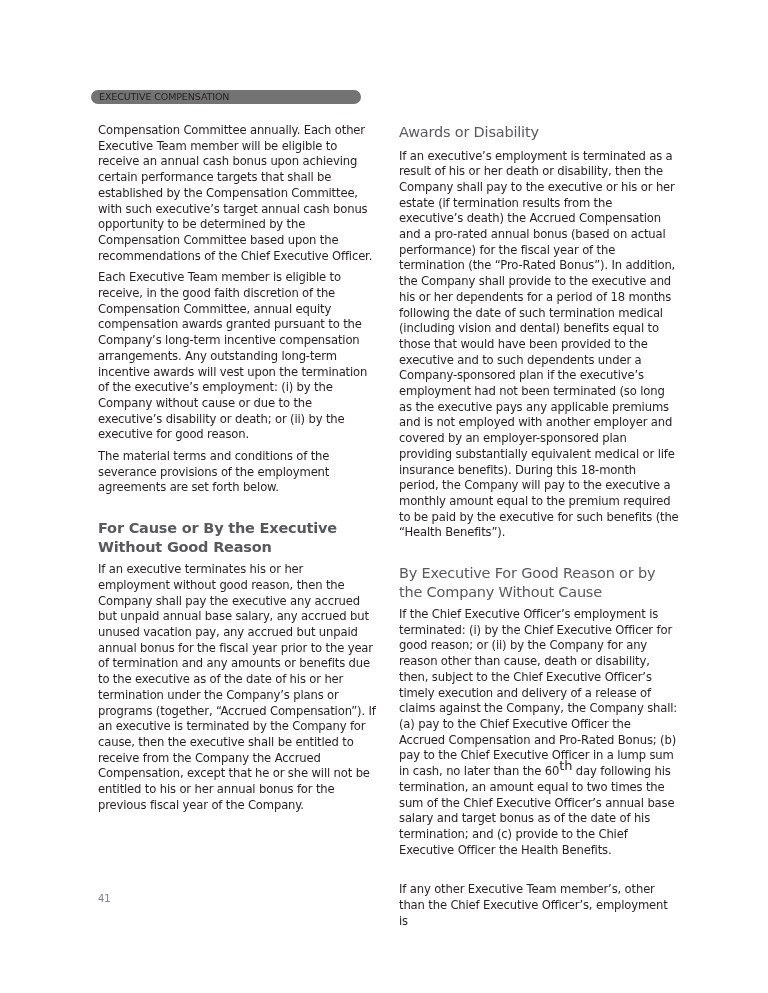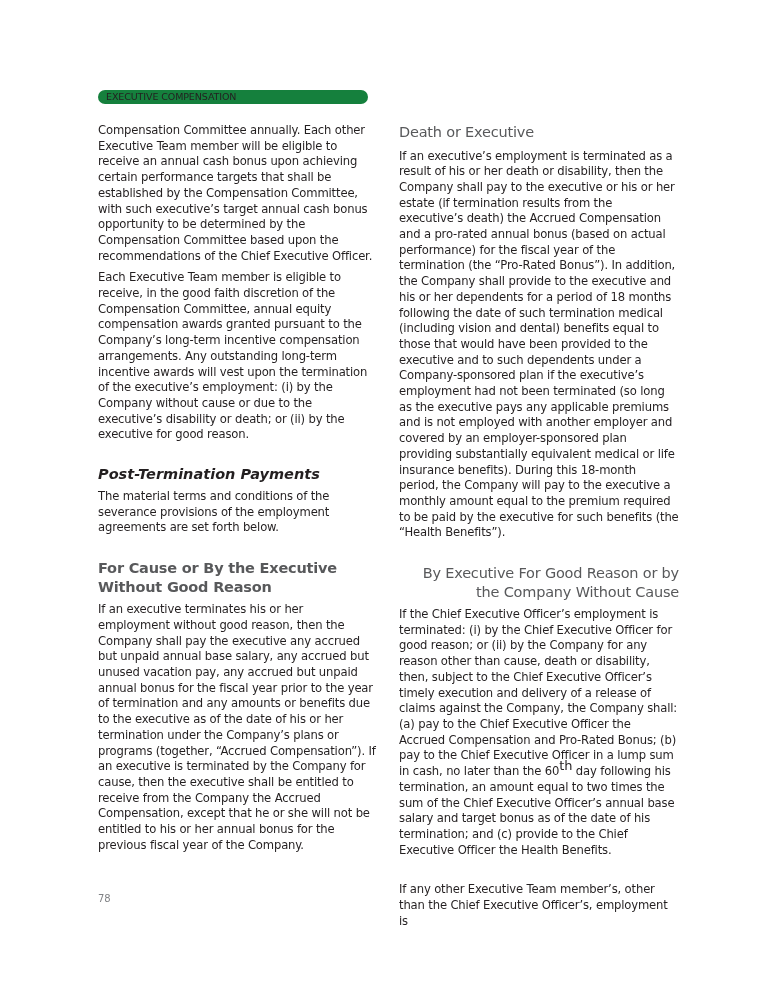--- a/index.html
+++ b/index.html
@@ -1,19 +1,19 @@
 <!DOCTYPE html>
 <html><head>
 <meta charset="utf-8">
 <style>
   html, body { margin: 0; padding: 0; background: #ffffff; }
   body { width: 768px; height: 993px; position: relative; overflow: hidden;
          font-family: "DejaVu Sans", "Liberation Sans", sans-serif; color: #231f20; }
-  .header-bar { position: absolute; left: 98px; top: 90px; width: 270px; height: 14px;
-                background: #15803d; border-radius: 7px; }
+  .header-bar { position: absolute; left: 91px; top: 90px; width: 270px; height: 14px;
+                background: #737373; border-radius: 7px; }
   .header-bar span { position: absolute; left: 8px; top: 0px; font-size: 9.5px; line-height: 14px;
                      color: #231f20; letter-spacing: -0.1px; }
   .col { position: absolute; top: 123px; width: 280px; }
   .col.left { left: 98px; }
   .col.right { left: 399px; top: 123px; }
   p { margin: 0; font-size: 11.6px; line-height: 15.7px; letter-spacing: -0.15px; }
   .h-ital { font-style: italic; font-weight: bold; font-size: 14.5px; color: #231f20; margin: 0; line-height: 18px; }
   .h-light { font-weight: normal; font-size: 14.5px; color: #58595b; margin: 0; line-height: 18.5px; letter-spacing: -0.2px; }
   .page-num { position: absolute; left: 98px; top: 893px; font-size: 10px; color: #808285; }
   sup { font-size: 13px; line-height: 0; }
@@ -23,29 +23,28 @@
 
 <div class="header-bar">
   <span>EXECUTIVE COMPENSATION</span>
 </div>
 
 <div class="col left">
   <p>Compensation Committee annually. Each other Executive Team member will be eligible to receive an annual cash bonus upon achieving certain performance targets that shall be established by the Compensation Committee, with such executive’s target annual cash bonus opportunity to be determined by the Compensation Committee based upon the recommendations of the Chief Executive Officer.</p>
 
   <p style="margin-top:6px;">Each Executive Team member is eligible to receive, in the good faith discretion of the Compensation Committee, annual equity compensation awards granted pursuant to the Company’s long-term incentive compensation arrangements. Any outstanding long-term incentive awards will vest upon the termination of the executive’s employment: (i) by the Company without cause or due to the executive’s disability or death; or (ii) by the executive for good reason.</p>
 
-  <h2 class="h-ital" style="margin-top:22px;">Post-Termination Payments</h2>
   <p style="margin-top:6px;">The material terms and conditions of the severance provisions of the employment agreements are set forth below.</p>
 
   <h3 class="h-light" style="margin-top:23px;font-weight:bold;">For Cause or By the Executive Without Good Reason</h3>
   <p style="margin-top:6px;">If an executive terminates his or her employment without good reason, then the Company shall pay the executive any accrued but unpaid annual base salary, any accrued but unused vacation pay, any accrued but unpaid annual bonus for the fiscal year prior to the year of termination and any amounts or benefits due to the executive as of the date of his or her termination under the Company’s plans or programs (together, “Accrued Compensation”). If an executive is terminated by the Company for cause, then the executive shall be entitled to receive from the Company the Accrued Compensation, except that he or she will not be entitled to his or her annual bonus for the previous fiscal year of the Company.</p>
 </div>
 
 <div class="col right">
-  <h3 class="h-light">Death or Executive</h3>
+  <h3 class="h-light">Awards or Disability</h3>
   <p style="margin-top:7px;">If an executive’s employment is terminated as a result of his or her death or disability, then the Company shall pay to the executive or his or her estate (if termination results from the executive’s death) the Accrued Compensation and a pro-rated annual bonus (based on actual performance) for the fiscal year of the termination (the “Pro-Rated Bonus”). In addition, the Company shall provide to the executive and his or her dependents for a period of 18 months following the date of such termination medical (including vision and dental) benefits equal to those that would have been provided to the executive and to such dependents under a Company-sponsored plan if the executive’s employment had not been terminated (so long as the executive pays any applicable premiums and is not employed with another employer and covered by an employer-sponsored plan providing substantially equivalent medical or life insurance benefits). During this 18-month period, the Company will pay to the executive a monthly amount equal to the premium required to be paid by the executive for such benefits (the “Health Benefits”).</p>
 
-  <h3 class="h-light" style="margin-top:23px;text-align:right;">By Executive For Good Reason or by the Company Without Cause</h3>
+  <h3 class="h-light" style="margin-top:23px;">By Executive For Good Reason or by the Company Without Cause</h3>
   <p style="margin-top:6px;"><span>If the Chief Executive Officer’s employment is terminated: (i) by the Chief Executive Officer for good reason; or (ii) by the Company for any reason other than cause, death or disability, then, subject to the Chief Executive Officer’s timely execution and delivery of a release of claims against the Company, the Company shall: (a) pay to the Chief Executive Officer the Accrued Compensation and Pro-Rated Bonus; (b) pay to the Chief Executive Officer in a lump sum in cash, no later than the 60</span><sup>th</sup><span> day following his termination, an amount equal to two times the sum of the Chief Executive Officer’s annual base salary and target bonus as of the date of his termination; and (c) provide to the Chief Executive Officer the Health Benefits.</span></p>
   <p style="margin-top:24px;">If any other Executive Team member’s, other than the Chief Executive Officer’s, employment is</p>
 </div>
 
-<div class="page-num">78</div>
+<div class="page-num">41</div>
 
 </body></html>

